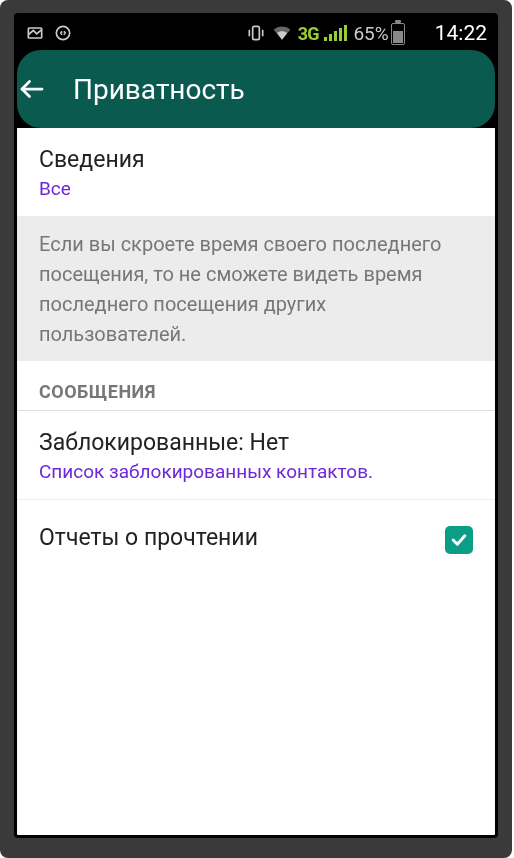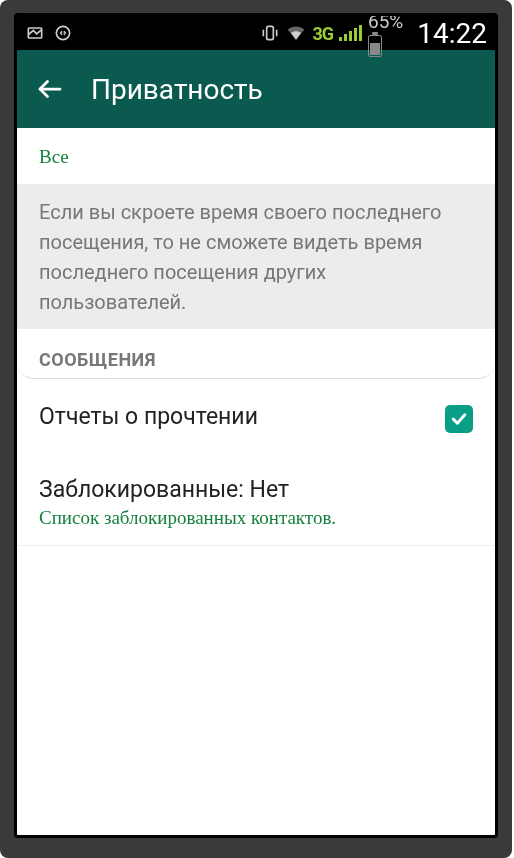--- a/index.html
+++ b/index.html
@@ -34,58 +34,58 @@
   .status-spacer { flex: 1; }
   .status-right { display: flex; gap: 6px; align-items: center; }
   .ico { width: 20px; height: 20px; display: inline-flex; align-items: center; justify-content: center; }
   .ico svg { width: 100%; height: 100%; }
   .net-3g { color: #9acd32; font-weight: bold; font-size: 18px; letter-spacing: -1px; }
   .signal-bars { display: inline-flex; align-items: flex-end; gap: 2px; height: 16px; }
   .signal-bars span { width: 3px; background: #9acd32; display: block; }
   .signal-bars span:nth-child(1){height:4px;} .signal-bars span:nth-child(2){height:7px;}
   .signal-bars span:nth-child(3){height:10px;} .signal-bars span:nth-child(4){height:13px;}
   .signal-bars span:nth-child(5){height:16px;}
-  .battery { display: inline-flex; align-items: flex-start; gap: 2px; flex-direction: column; }
+  .battery { display: inline-flex; align-items: flex-end; gap: 2px; }
   .battery-pct { color: #ccc; font-size: 19px; }
   .battery-icon { width: 14px; height: 22px; border: 1.5px solid #888; border-radius: 2px; position: relative; }
   .battery-icon::before { content:""; position:absolute; top:-4px; left:3px; right:3px; height:3px; background:#888; border-radius:1px; }
   .battery-fill { position:absolute; left:1px; right:1px; bottom:1px; height:60%; background:#888; }
-  .clock { color: #fff; font-size: 28px; margin-left: 8px; }
+  .clock { color: #fff; font-size: 21px; margin-left: 24px; }
 
   
   .app-bar {
     height: 78px;
     background: #0b5a50;
     display: flex; align-items: center;
-    padding: 0 18px;
+    padding: 0 0;
     gap: 26px;
+    border-radius: 24px;
   }
   .back-btn { width: 30px; height: 30px; color: #fff; cursor: pointer; }
   .back-btn svg { width: 100%; height: 100%; }
   .app-title { color: #fff; font-size: 28px; font-weight: 400; }
 
   
   .content { flex: 1; background: #fff; overflow-y: auto; }
   .row { padding: 18px 22px 16px 22px; border-bottom: 1px solid #eee; cursor: pointer; }
   .row.no-border { border-bottom: none; }
   .row-title { font-size: 23px; color: #222; margin-bottom: 4px; }
-  .row-sub { font-size: 19px; color: #15803d; font-family: Liberation Serif, serif; }
+  .row-sub { font-size: 19px; color: #6d28d9; }
 
   .info-box {
     margin: 0; padding: 12px 22px;
     background: #ececec;
     font-size: 20px; color: #777; line-height: 1.5;
   }
 
   .section-header {
     padding: 20px 22px 8px 22px;
     font-size: 18px; color: #777; font-weight: 700;
     letter-spacing: 0.5px;
     border-bottom: 1px solid #ddd;
-    border-radius: 17px;
   }
 
   .row.checkbox {
     display: flex; align-items: center; justify-content: space-between;
     padding: 24px 22px;
   }
   .checkbox-box {
     width: 28px; height: 28px;
     background: #0b9e86;
     border-radius: 5px;
@@ -153,38 +153,39 @@
           <path d="M20 12 H4"></path>
             <path d="M10 6 L4 12 L10 18"></path>
         </svg>
       </div>
       <div class="app-title">Приватность</div>
     </div>
 
     <div class="content">
 
       <div class="row">
+        <div class="row-title">Сведения</div>
         <div class="row-sub">Все</div>
       </div>
 
 
       <div class="info-box">Если вы скроете время своего последнего посещения, то не сможете видеть время последнего посещения других пользователей.</div>
 
       <div class="section-header">СООБЩЕНИЯ</div>
+
+      <div class="row">
+        <div class="row-title">Заблокированные: Нет</div>
+        <div class="row-sub">Список заблокированных контактов.</div>
+      </div>
 
       <div class="row checkbox no-border">
         <div class="row-title">Отчеты о прочтении</div>
         <div class="checkbox-box">
           <svg viewBox="0 0 24 24" fill="none" stroke="#fff" stroke-width="3.5" stroke-linecap="round" stroke-linejoin="round">
             <path d="M5 12 L10 17 L19 7"></path>
           </svg>
         </div>
       </div>
 
-      <div class="row">
-        <div class="row-title">Заблокированные: Нет</div>
-        <div class="row-sub">Список заблокированных контактов.</div>
-      </div>
-
     </div>
 
   </div>
 </div>
 
 </body></html>

